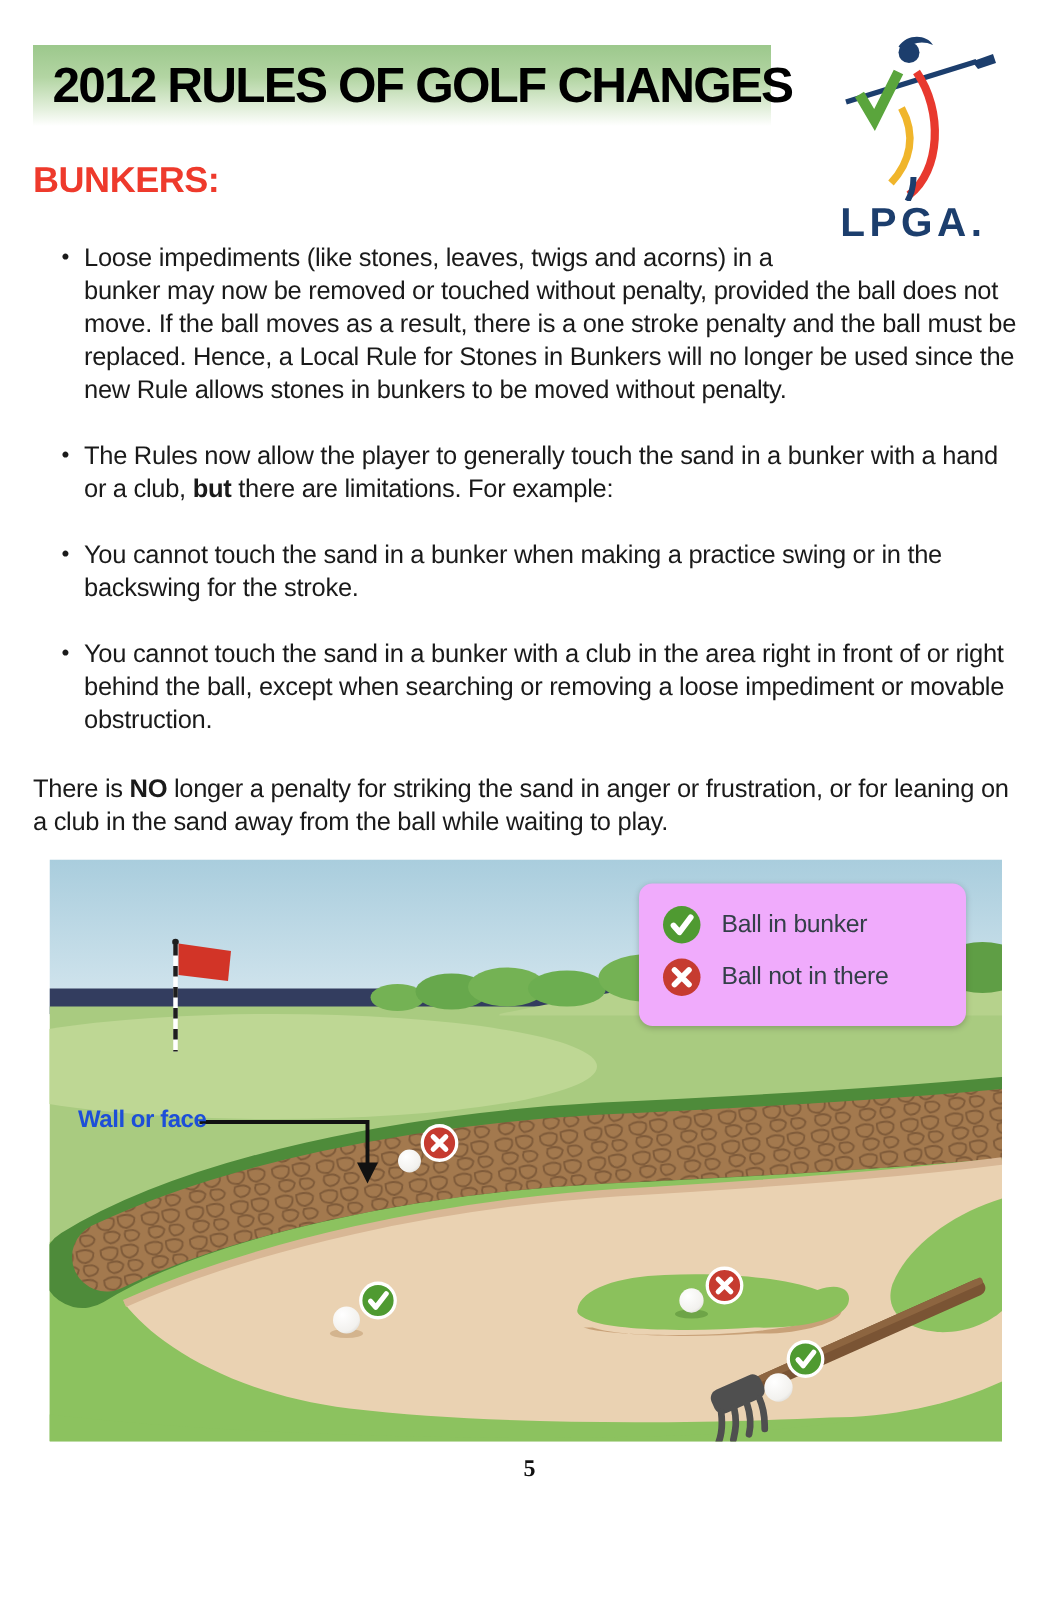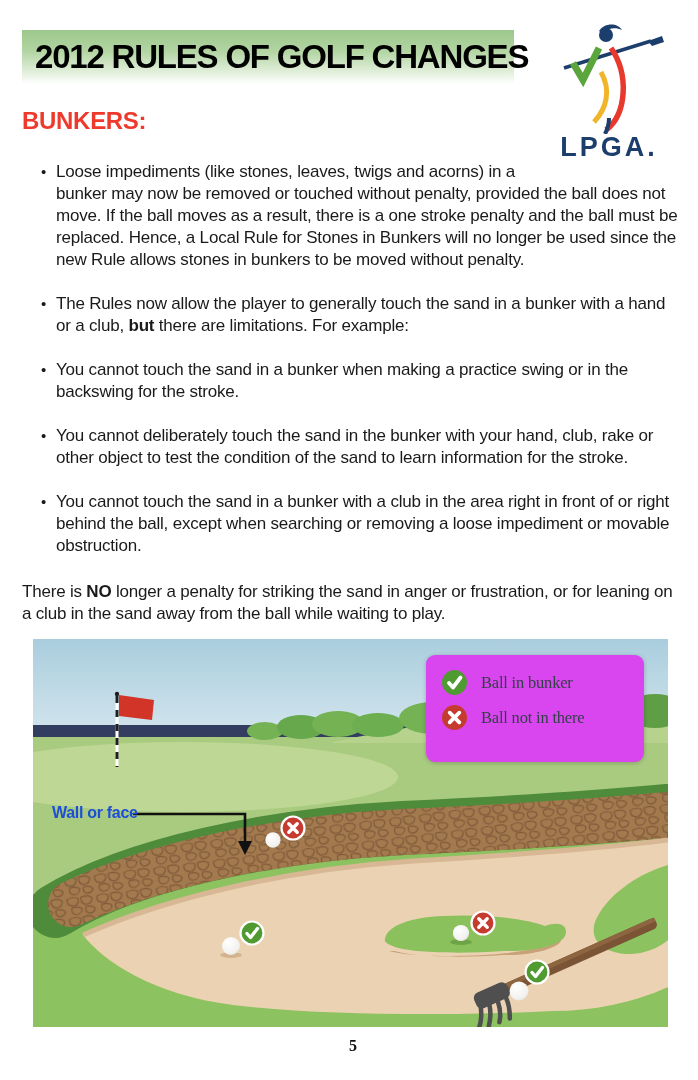--- a/index.html
+++ b/index.html
@@ -29,24 +29,23 @@
   li.rule { position:relative; padding-left:10px; margin-bottom:22px;
             font-size:17px; line-height:22px; letter-spacing:-0.2px; }
   li.rule::before { content:"\2022"; position:absolute; left:-5px; top:0; font-size:15px; }
   .closing { margin-top:24px; font-size:17px; line-height:22px; letter-spacing:-0.2px; }
   b { font-weight:bold; }
 
   
   .illustration { position:relative; width:635px; height:388px; margin:14px 0 0 11px; clear:both; }
   .scene { position:absolute; left:0; top:0; }
   .legend-box {
-    position:absolute; left:393px; top:16px; width:218px; height:107px;
-    background:#d946ef; border-radius:9px; box-shadow:0 1px 4px rgba(0,0,0,.22);
+    position:absolute; left:393px; top:16px; width:218px; height:95px;
+    background:#f0abfc; border-radius:9px; box-shadow:0 1px 4px rgba(0,0,0,.22);
     padding:14px 0 0 15px;
-    font-family:Liberation Serif, serif;
   }
   .legend-row { display:flex; align-items:center; gap:13px; margin-bottom:8px; }
   .legend-label { font-size:16.5px; color:#333f48; letter-spacing:-0.2px; }
   .wall-label { position:absolute; left:19px; top:165px; font-size:16px; font-weight:bold; color:#1d4ed8; letter-spacing:-0.3px; }
 
   .page-number { text-align:center; margin-top:10px; font-family:"Liberation Serif", serif; font-weight:bold; font-size:16px; color:#111; }
 </style>
 </head>
 <body>
 
@@ -70,21 +69,20 @@
     <div class="title-bar">
       <div class="page-title">2012 RULES OF GOLF CHANGES</div>
     </div>
 
     <div class="section-heading">BUNKERS:</div>
 
     <ul class="rules">
       <li class="rule"><span>Loose impediments (like stones, leaves, twigs and acorns) in a bunker may now be removed or touched without penalty, provided the ball does not move. If the ball moves as a result, there is a one stroke penalty and the ball must be replaced. Hence, a Local Rule for Stones in Bunkers will no longer be used since the new Rule allows stones in bunkers to be moved without penalty.</span><b></b><span></span></li>
       <li class="rule"><span>The Rules now allow the player to generally touch the sand in a bunker with a hand or a club, </span><b>but</b><span> there are limitations. For example:</span></li>
       <li class="rule"><span>You cannot touch the sand in a bunker when making a practice swing or in the backswing for the stroke.</span><b></b><span></span></li>
-      <li class="rule"><span>You cannot deliberately touch the sand in the bunker with your hand, club, rake or other object to test the condition of the sand to learn information for the stroke.</span><b></b><span></span></li>
       <li class="rule"><span>You cannot touch the sand in a bunker with a club in the area right in front of or right behind the ball, except when searching or removing a loose impediment or movable obstruction.</span><b></b><span></span></li>
     </ul>
 
     <div class="closing"><span>There is </span><b>NO</b><span> longer a penalty for striking the sand in anger or frustration, or for leaning on a club in the sand away from the ball while waiting to play.</span></div>
 
     <div class="illustration">
       <svg class="scene" width="635" height="388" viewBox="0 0 635 388">
         <defs>
           <linearGradient id="skyG" x1="0" y1="0" x2="0" y2="1">
             <stop offset="0" stop-color="#a9cddd"></stop>

